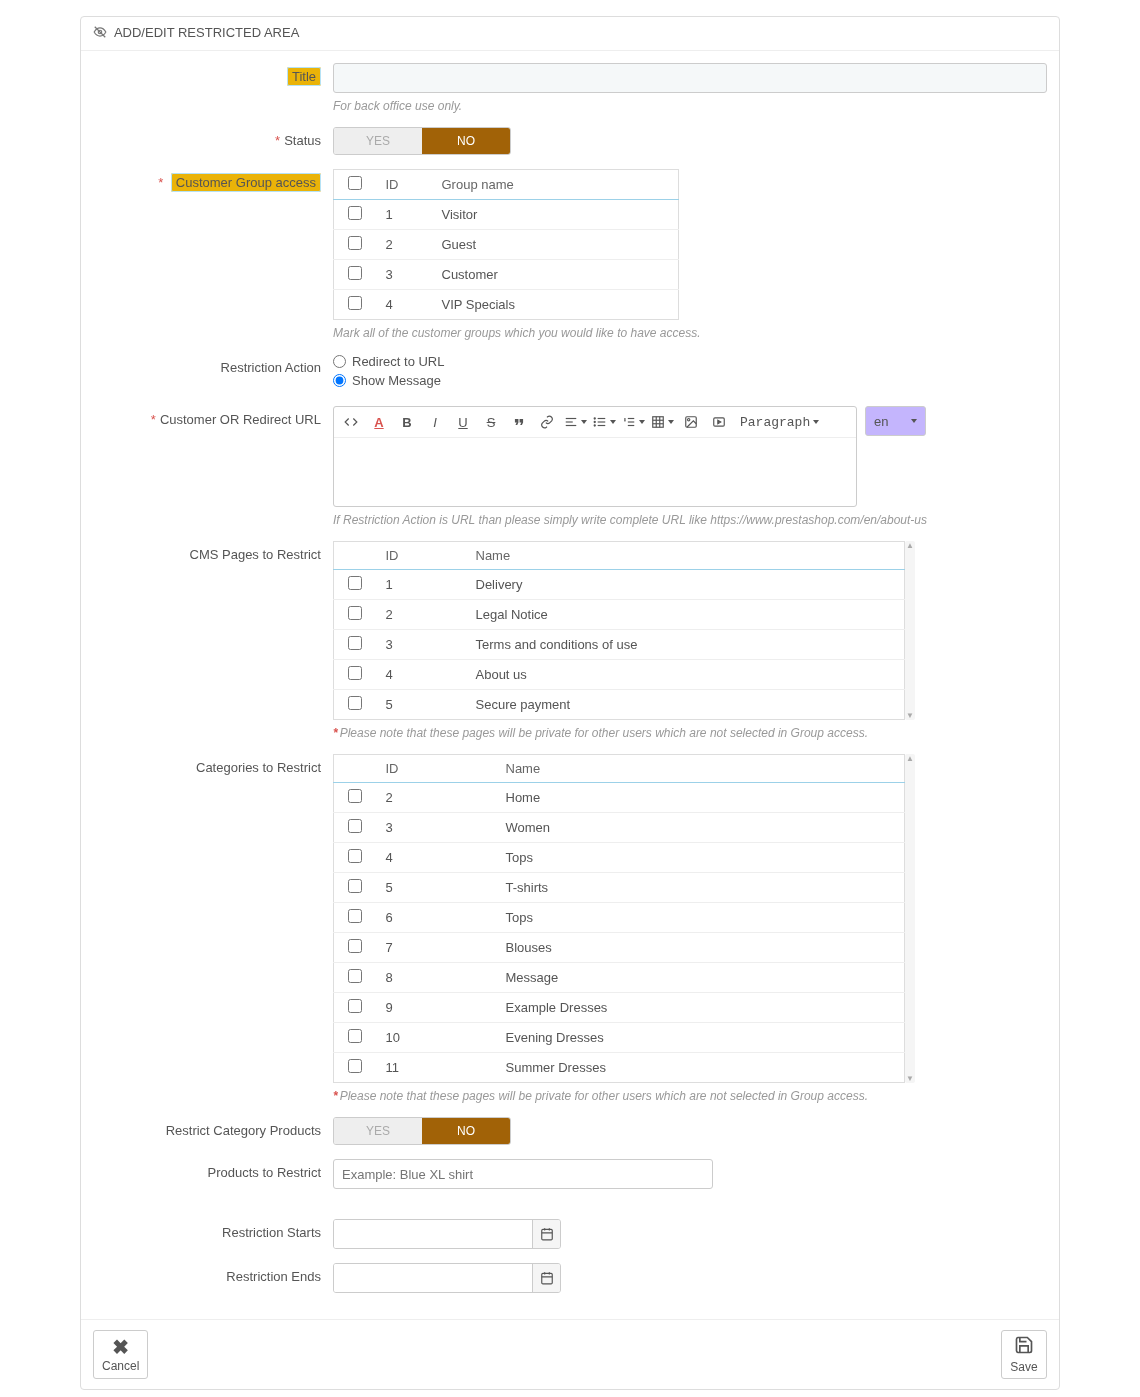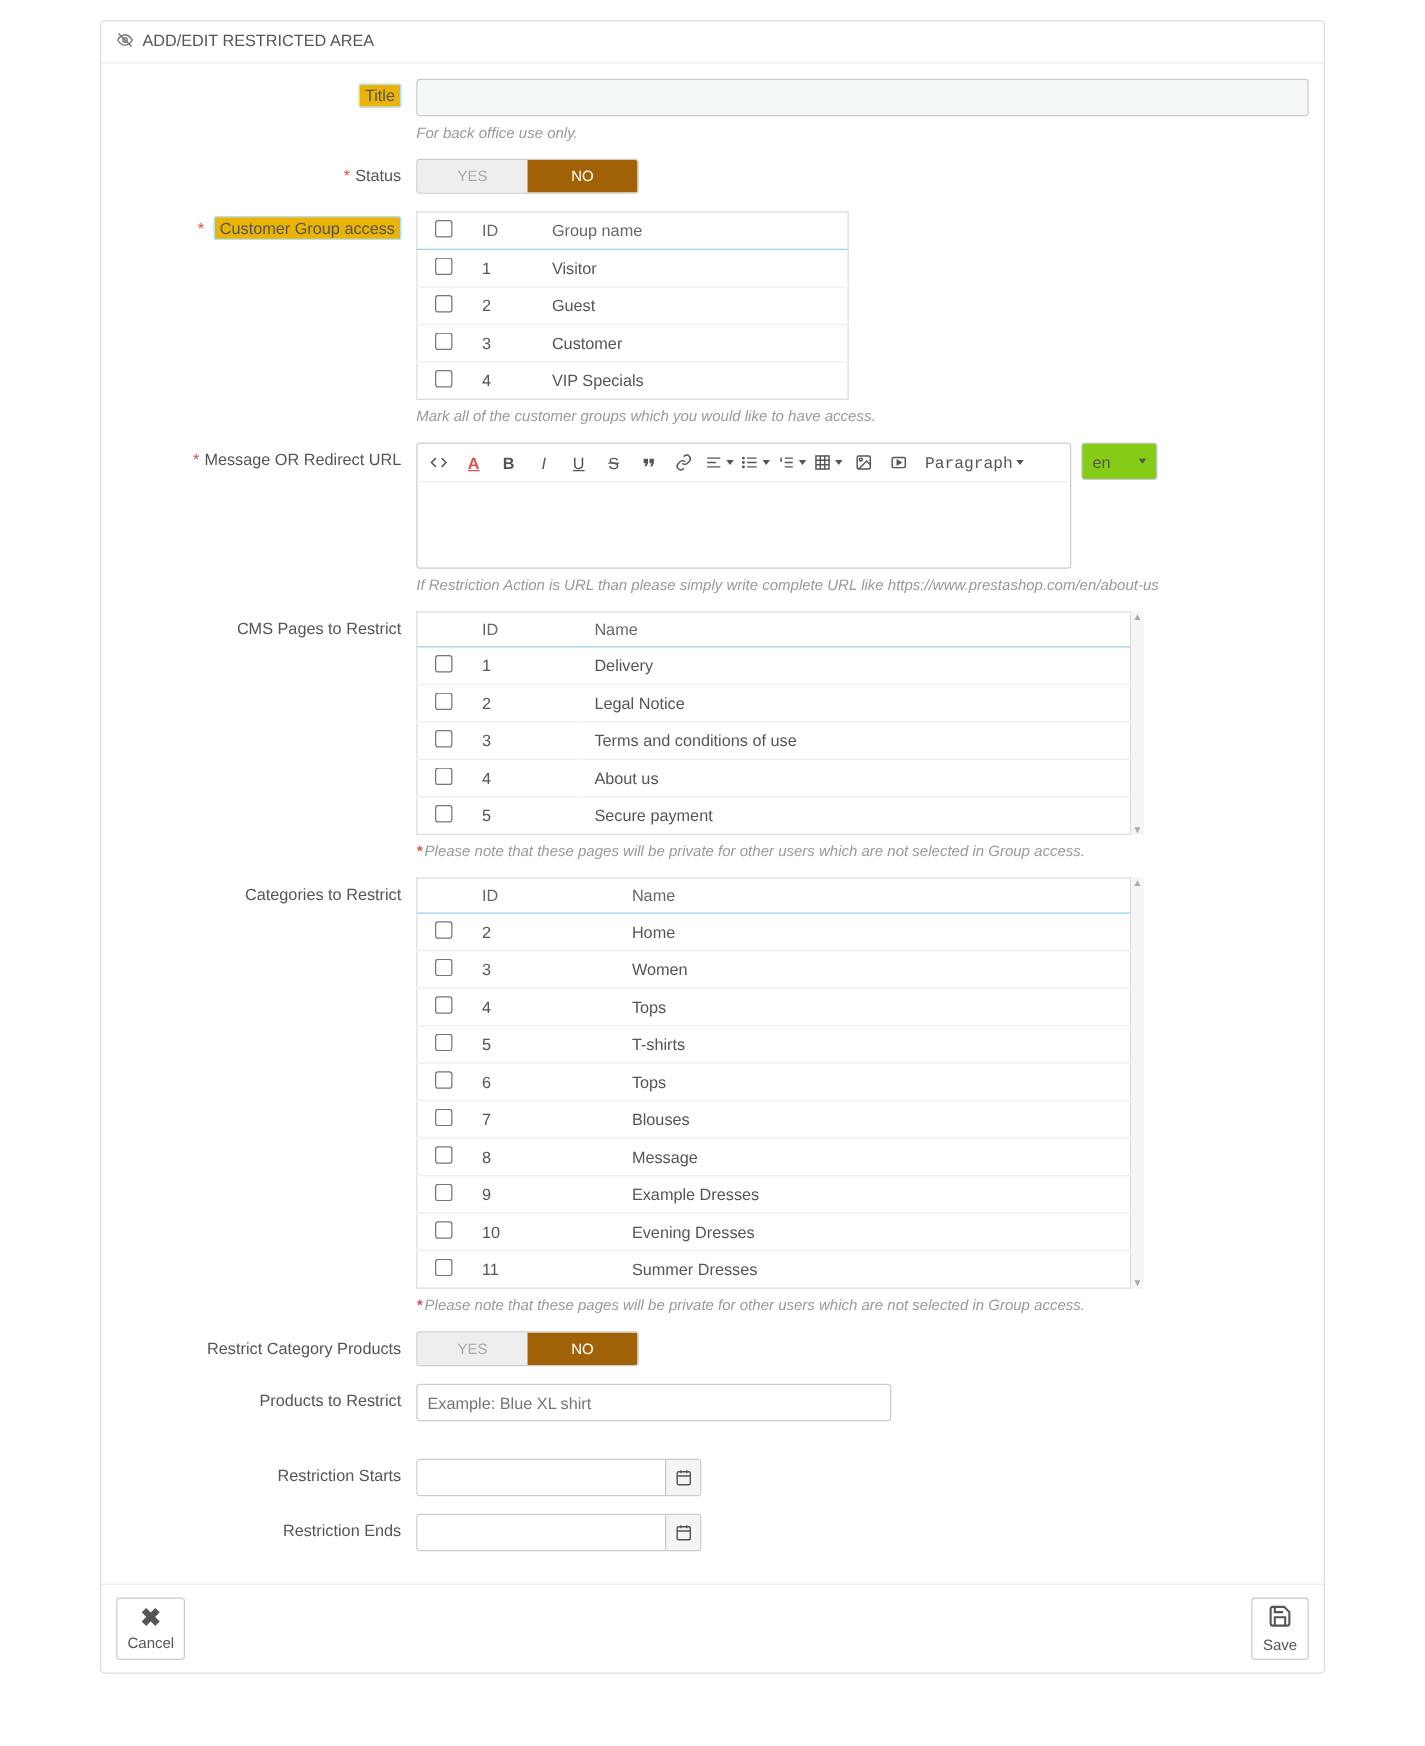--- a/index.html
+++ b/index.html
@@ -185,21 +185,21 @@
     min-height: 68px;
   }
   .lang-select {
     border: 1px solid #ccc;
     border-radius: 3px;
     height: 30px;
     padding: 0 8px;
     display: inline-flex;
     align-items: center;
     gap: 20px;
-    background: #84cc16;
+    background: #c4b5fd;
     font-size: 13px;
     color: #555;
     cursor: pointer;
   }
   .search-input {
     width: 380px;
     height: 30px;
     border: 1px solid #ccc;
     border-radius: 3px;
     padding: 4px 8px;
@@ -327,24 +327,37 @@
               <td class="cb-col"><input type="checkbox" style=""></td>
               <td class="id-col">4</td>
               <td class="bold">VIP Specials</td>
             </tr>
           </tbody>
         </table>
         <div class="help-text">Mark all of the customer groups which you would like to have access.</div>
       </div>
     </div>
 
+    <div class="form-group">
+      <label class="form-label">Restriction Action</label>
+      <div class="form-content">
+        <div class="radio-row">
+          <input type="radio" name="ra" style="">
+          <span>Redirect to URL</span>
+        </div>
+        <div class="radio-row">
+          <input type="radio" name="ra" checked="" style="">
+          <span>Show Message</span>
+        </div>
+      </div>
+    </div>
 
     <div class="form-group">
       <label class="form-label">
-        <span class="req">*</span><span>Message OR Redirect URL</span>
+        <span class="req">*</span><span>Customer OR Redirect URL</span>
       </label>
       <div class="form-content">
         <div class="editor-wrap">
           <div class="editor-box">
             <div class="toolbar">
               <span class="tbtn">
                   <svg width="14" height="14" viewBox="0 0 24 24" fill="none" stroke="currentColor" stroke-width="2">
                     <polyline points="16 18 22 12 16 6"></polyline>
                     <polyline points="8 6 2 12 8 18"></polyline>
                   </svg>

